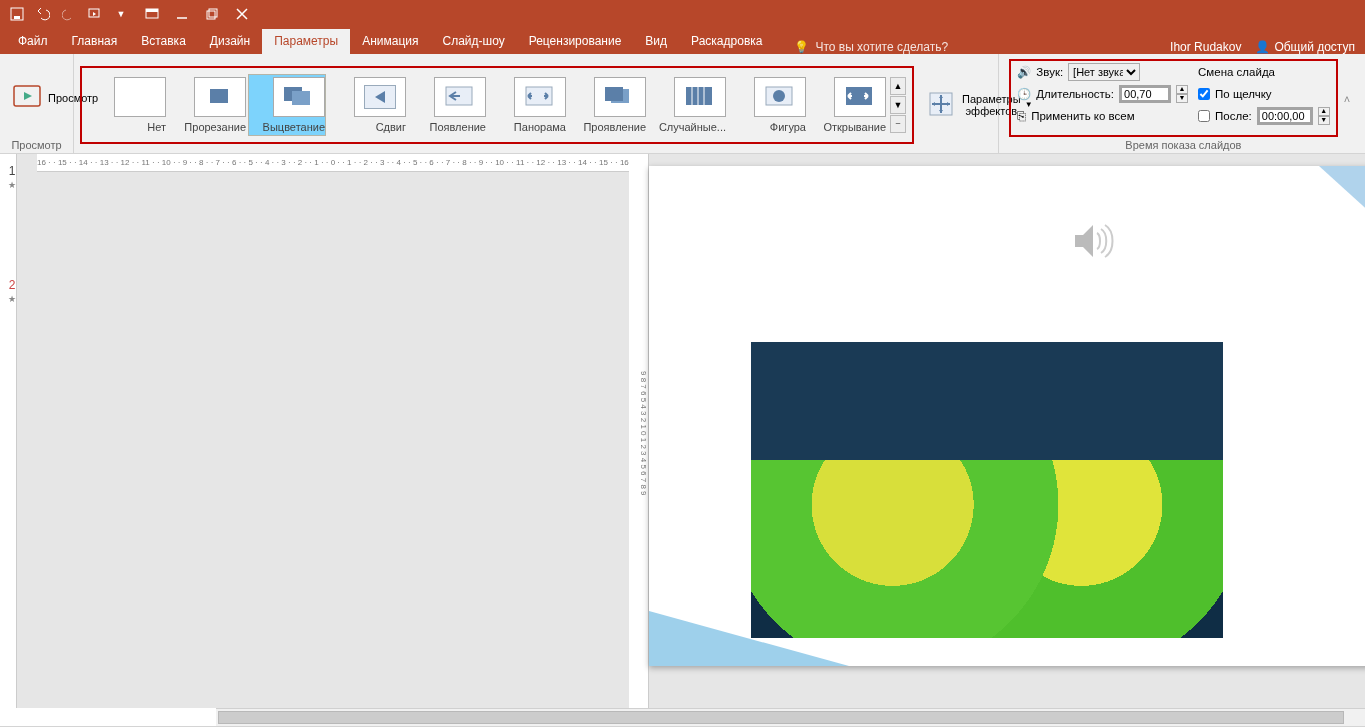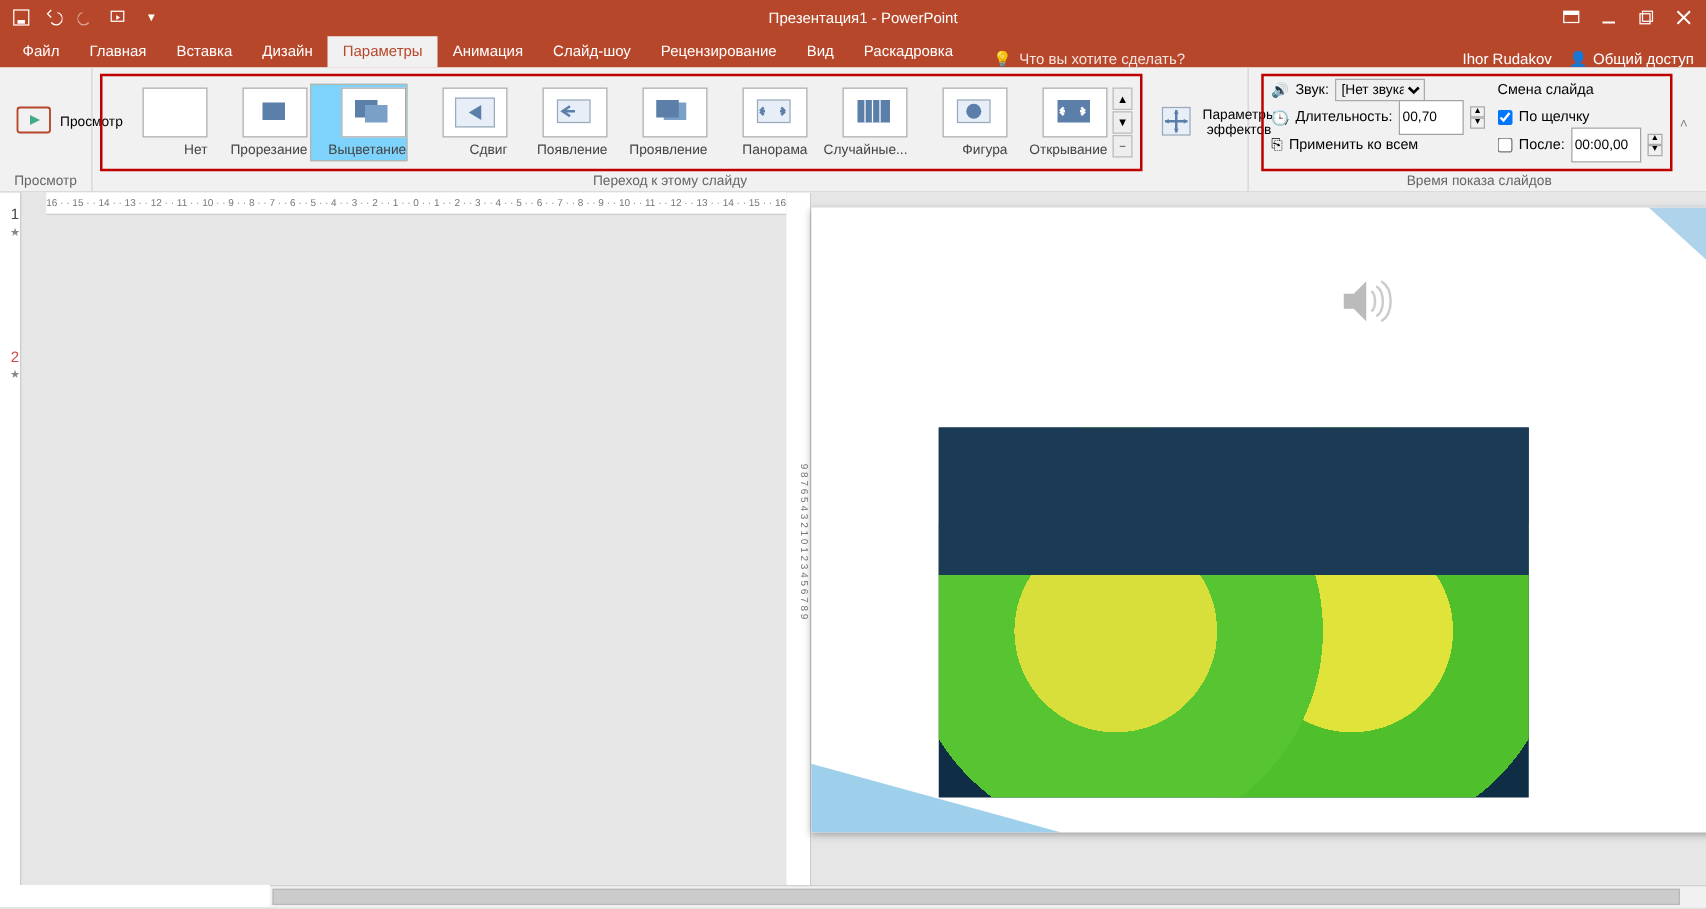--- a/index.html
+++ b/index.html
@@ -24,21 +24,21 @@
 .gallery { border:2px solid #c00000; display:flex; align-items:center; padding:4px 6px; gap:2px; }
 .gitem { display:flex; flex-direction:column; align-items:flex-end; width:78px; cursor:pointer; padding:2px 0; }
 .gitem.sel { background:#7dd3fc; border:1px solid #b5b5a8; }
 .gitem .thumb { width:52px; height:40px; border:1px solid #aaa; background:#fff; display:flex; align-items:center; justify-content:center; }
 .gitem .lbl { font-size:11px; margin-top:4px; color:#444; }
 .gscroll { width:16px; display:flex; flex-direction:column; gap:1px; margin-left:2px; }
 .gscroll div { height:18px; border:1px solid #bbb; background:#eee; display:flex; align-items:center; justify-content:center; font-size:9px; cursor:pointer; }
 .timing { border:2px solid #c00000; margin-left:4px; display:flex; padding:2px 6px; gap:10px; }
 .tcol { display:flex; flex-direction:column; gap:3px; font-size:11.5px; }
 .trow { display:flex; align-items:center; gap:5px; height:19px; }
-.trow input[type=text] { width:52px; height:28px; border:1px solid #a3a3a3; font-size:11px; padding:0 2px; }
+.trow input[type=text] { width:52px; height:18px; border:3px solid #a3a3a3; font-size:11px; padding:0 2px; }
 .trow select { width:72px; height:18px; border:1px solid #aaa; font-size:11px; }
 .spinner { width:12px; height:18px; display:flex; flex-direction:column; }
 .spinner span { flex:1; border:1px solid #aaa; font-size:7px; text-align:center; line-height:6px; cursor:pointer; }
 .workspace { display:flex; height:554px; background:#e6e6e6; }
 .slide-panel { width:216px; background:#fff; border-right:1px solid #ccc; padding:10px 8px; overflow:auto; }
 .slide-thumb { display:flex; gap:6px; margin-bottom:14px; }
 .snum { width:14px; font-size:12px; color:#444; display:flex; flex-direction:column; align-items:center; gap:2px;}
 .snum.cur { color:#c44; }
 .sbox { width:176px; height:100px; border:1px solid #bbb; background:#fff; position:relative; overflow:hidden; }
 .sbox.sel { border:3px solid #d35230; }
@@ -87,21 +87,20 @@
         </svg>
       </div>
     <div class="qa-btn">
         <svg width="14" height="14" viewBox="0 0 14 14">
           <rect x="1" y="2" width="10" height="8" fill="none" stroke="#fff"></rect>
           <path d="M5 5l3 2-3 2z" fill="#fff"></path>
         </svg>
       </div>
     <div class="qa-btn" style="font-size:9px">▼</div>
   </div>
-  <div class="title-center">Презентация1 - PowerPoint</div>
   <div class="win-ctrl">
     <div class="win-btn">
         <svg width="14" height="12">
           <rect x="1" y="1" width="12" height="9" fill="none" stroke="#fff"></rect>
           <rect x="1" y="1" width="12" height="3" fill="#fff"></rect>
         </svg>
       </div>
     <div class="win-btn">
         <svg width="12" height="12">
           <line x1="1" y1="10" x2="11" y2="10" stroke="#fff" stroke-width="1.5"></line>
@@ -199,35 +198,35 @@
             <div class="thumb">
               <svg width="32" height="24">
                 <rect x="2" y="2" width="26" height="18" fill="#e8eef7" stroke="#9ab"></rect>
                 <path d="M6 11h10M12 7l-6 4 6 4" stroke="#5b7fa8" fill="none" stroke-width="2"></path>
               </svg>
             </div>
             <span class="lbl">Появление</span>
           </div>
         <div class="gitem">
             <div class="thumb">
+              <svg width="32" height="24">
+                <rect x="2" y="2" width="26" height="18" fill="#e8eef7" stroke="#9ab"></rect>
+                <path d="M8 11l-4 0M4 11l3-3M4 11l3 3M20 11l4 0M24 11l-3-3M24 11l-3 3" stroke="#5b7fa8" stroke-width="2"></path>
+              </svg>
+            </div>
+            <span class="lbl">Панорама</span>
+          </div>
+        <div class="gitem">
+            <div class="thumb">
               <svg width="34" height="24">
                 <rect x="8" y="4" width="18" height="14" fill="#7aa0c8"></rect>
                 <rect x="2" y="2" width="18" height="14" fill="#5b7fa8"></rect>
               </svg>
             </div>
             <span class="lbl">Проявление</span>
-          </div>
-        <div class="gitem">
-            <div class="thumb">
-              <svg width="32" height="24">
-                <rect x="2" y="2" width="26" height="18" fill="#e8eef7" stroke="#9ab"></rect>
-                <path d="M8 11l-4 0M4 11l3-3M4 11l3 3M20 11l4 0M24 11l-3-3M24 11l-3 3" stroke="#5b7fa8" stroke-width="2"></path>
-              </svg>
-            </div>
-            <span class="lbl">Панорама</span>
           </div>
         <div class="gitem">
             <div class="thumb">
               <svg width="32" height="24">
                 <rect x="2" y="2" width="26" height="18" fill="#5b7fa8"></rect>
                 <line x1="8" y1="2" x2="8" y2="20" stroke="#fff"></line>
                 <line x1="14" y1="2" x2="14" y2="20" stroke="#fff"></line>
                 <line x1="20" y1="2" x2="20" y2="20" stroke="#fff"></line>
               </svg>
             </div>
@@ -262,21 +261,20 @@
             <svg width="32" height="32">
               <rect x="4" y="4" width="22" height="22" fill="#e8eef7" stroke="#9ab"></rect>
               <path d="M15 6l0 18M6 15l18 0" stroke="#5b7fa8" stroke-width="2"></path>
               <path d="M15 6l-2 3h4zM15 24l-2-3h4zM6 15l3-2v4zM24 15l-3-2v4z" fill="#5b7fa8"></path>
             </svg>
           </div>
         <span style="font-size:11px;text-align:center;white-space:pre-wrap">Параметры эффектов</span>
         <span style="font-size:8px">▼</span>
       </div>
     </div>
-    <div class="rgroup-label">Переход к этому слайду</div>
   </div>
 
   <div class="rgroup" style="border-right:none">
     <div class="rgroup-body">
       <div class="timing" style="height:78px">
         <div class="tcol">
           <div class="trow">
             <span>🔊</span>
             <span>Звук:</span>
             <select><option>[Нет звука]</option></select>

